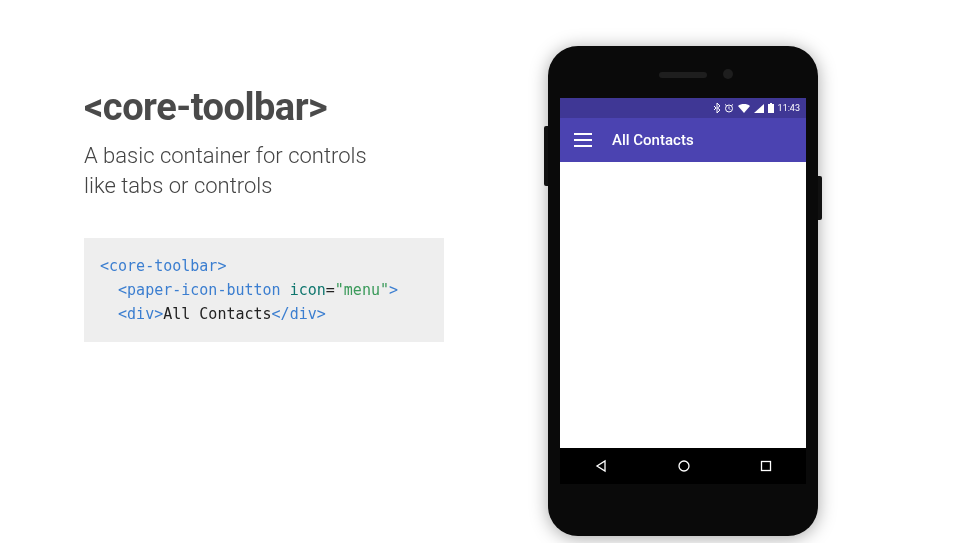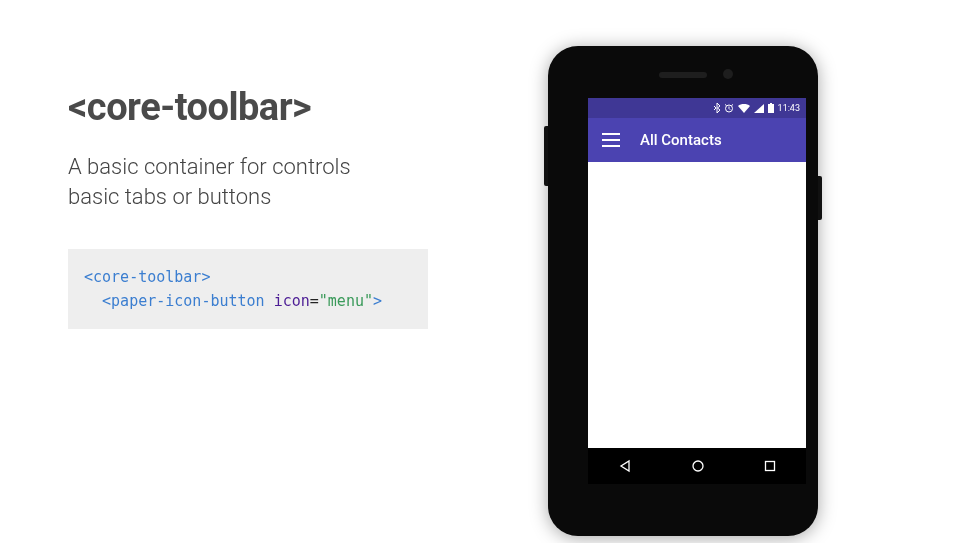--- a/index.html
+++ b/index.html
@@ -6,49 +6,49 @@
     body {
       width: 966px;
       height: 543px;
       background: #fff;
       font-family: -apple-system, BlinkMacSystemFont, "Segoe UI", Roboto, Arial, sans-serif;
       position: relative;
       overflow: hidden;
     }
     .left {
       position: absolute;
-      left: 68px;
+      left: 84px;
       top: 85px;
       width: 380px;
     }
     .title {
       font-size: 38px;
       font-weight: 700;
       color: #4a4a4a;
       letter-spacing: -0.5px;
     }
     .desc {
-      margin-top: 23px;
+      margin-top: 12px;
       font-size: 22px;
       line-height: 1.35;
       color: #444;
       font-weight: 300;
     }
     .codeblock {
       margin-top: 38px;
       background: #eeeeee;
       padding: 16px 16px;
       font-family: "Menlo", "Consolas", monospace;
       font-size: 15px;
       line-height: 1.6;
       color: #333;
       width: 360px;
     }
     .tag { color: #3b7ed0; }
-    .attr { color: #4c1d95; }
+    .attr { color: #0f766e; }
     .val { color: #3a9a5a; }
     .txt { color: #222; }
 
     
     .phone {
       position: absolute;
       left: 548px;
       top: 46px;
       width: 270px;
       height: 490px;
@@ -98,21 +98,20 @@
     }
     .screen {
       position: absolute;
       top: 52px;
       left: 12px;
       right: 12px;
       bottom: 52px;
       background: #737373;
       display: flex;
       flex-direction: column;
-      margin-left: 28px;
     }
     .statusbar {
       height: 20px;
       background: #3f3795;
       display: flex;
       align-items: center;
       justify-content: flex-end;
       gap: 4px;
       padding: 0 6px;
       color: #fff;
@@ -163,25 +162,26 @@
       height: 52px;
     }
   </style>
 </head>
 <body>
 
 <div class="left">
   <div class="title">&lt;core-toolbar&gt;</div>
   <div class="desc">
     <span>A basic container for controls</span><br>
-    <span>basic tabs or buttons</span>
+    <span>like tabs or controls</span>
   </div>
   <div class="codeblock">
     <div><span class="tag">&lt;core-toolbar&gt;</span></div>
     <div>&nbsp;&nbsp;<span class="tag">&lt;paper-icon-button</span><span class="attr"> icon</span><span class="txt">=</span><span class="val">"menu"</span><span class="tag">&gt;</span></div>
+    <div>&nbsp;&nbsp;<span class="tag">&lt;div&gt;</span><span class="txt">All Contacts</span><span class="tag">&lt;/div&gt;</span></div>
   </div>
 </div>
 
 <div class="phone">
   <div class="speaker"></div>
   <div class="cam"></div>
   <div class="screen">
     <div class="statusbar">
       <svg width="6" height="10" viewBox="0 0 6 10">
           <path d="M3 0v10l3-3-2.5-2L6 3 3 0zM0 3l2 2-2 2" stroke="#fff" stroke-width="1" fill="none"></path>

